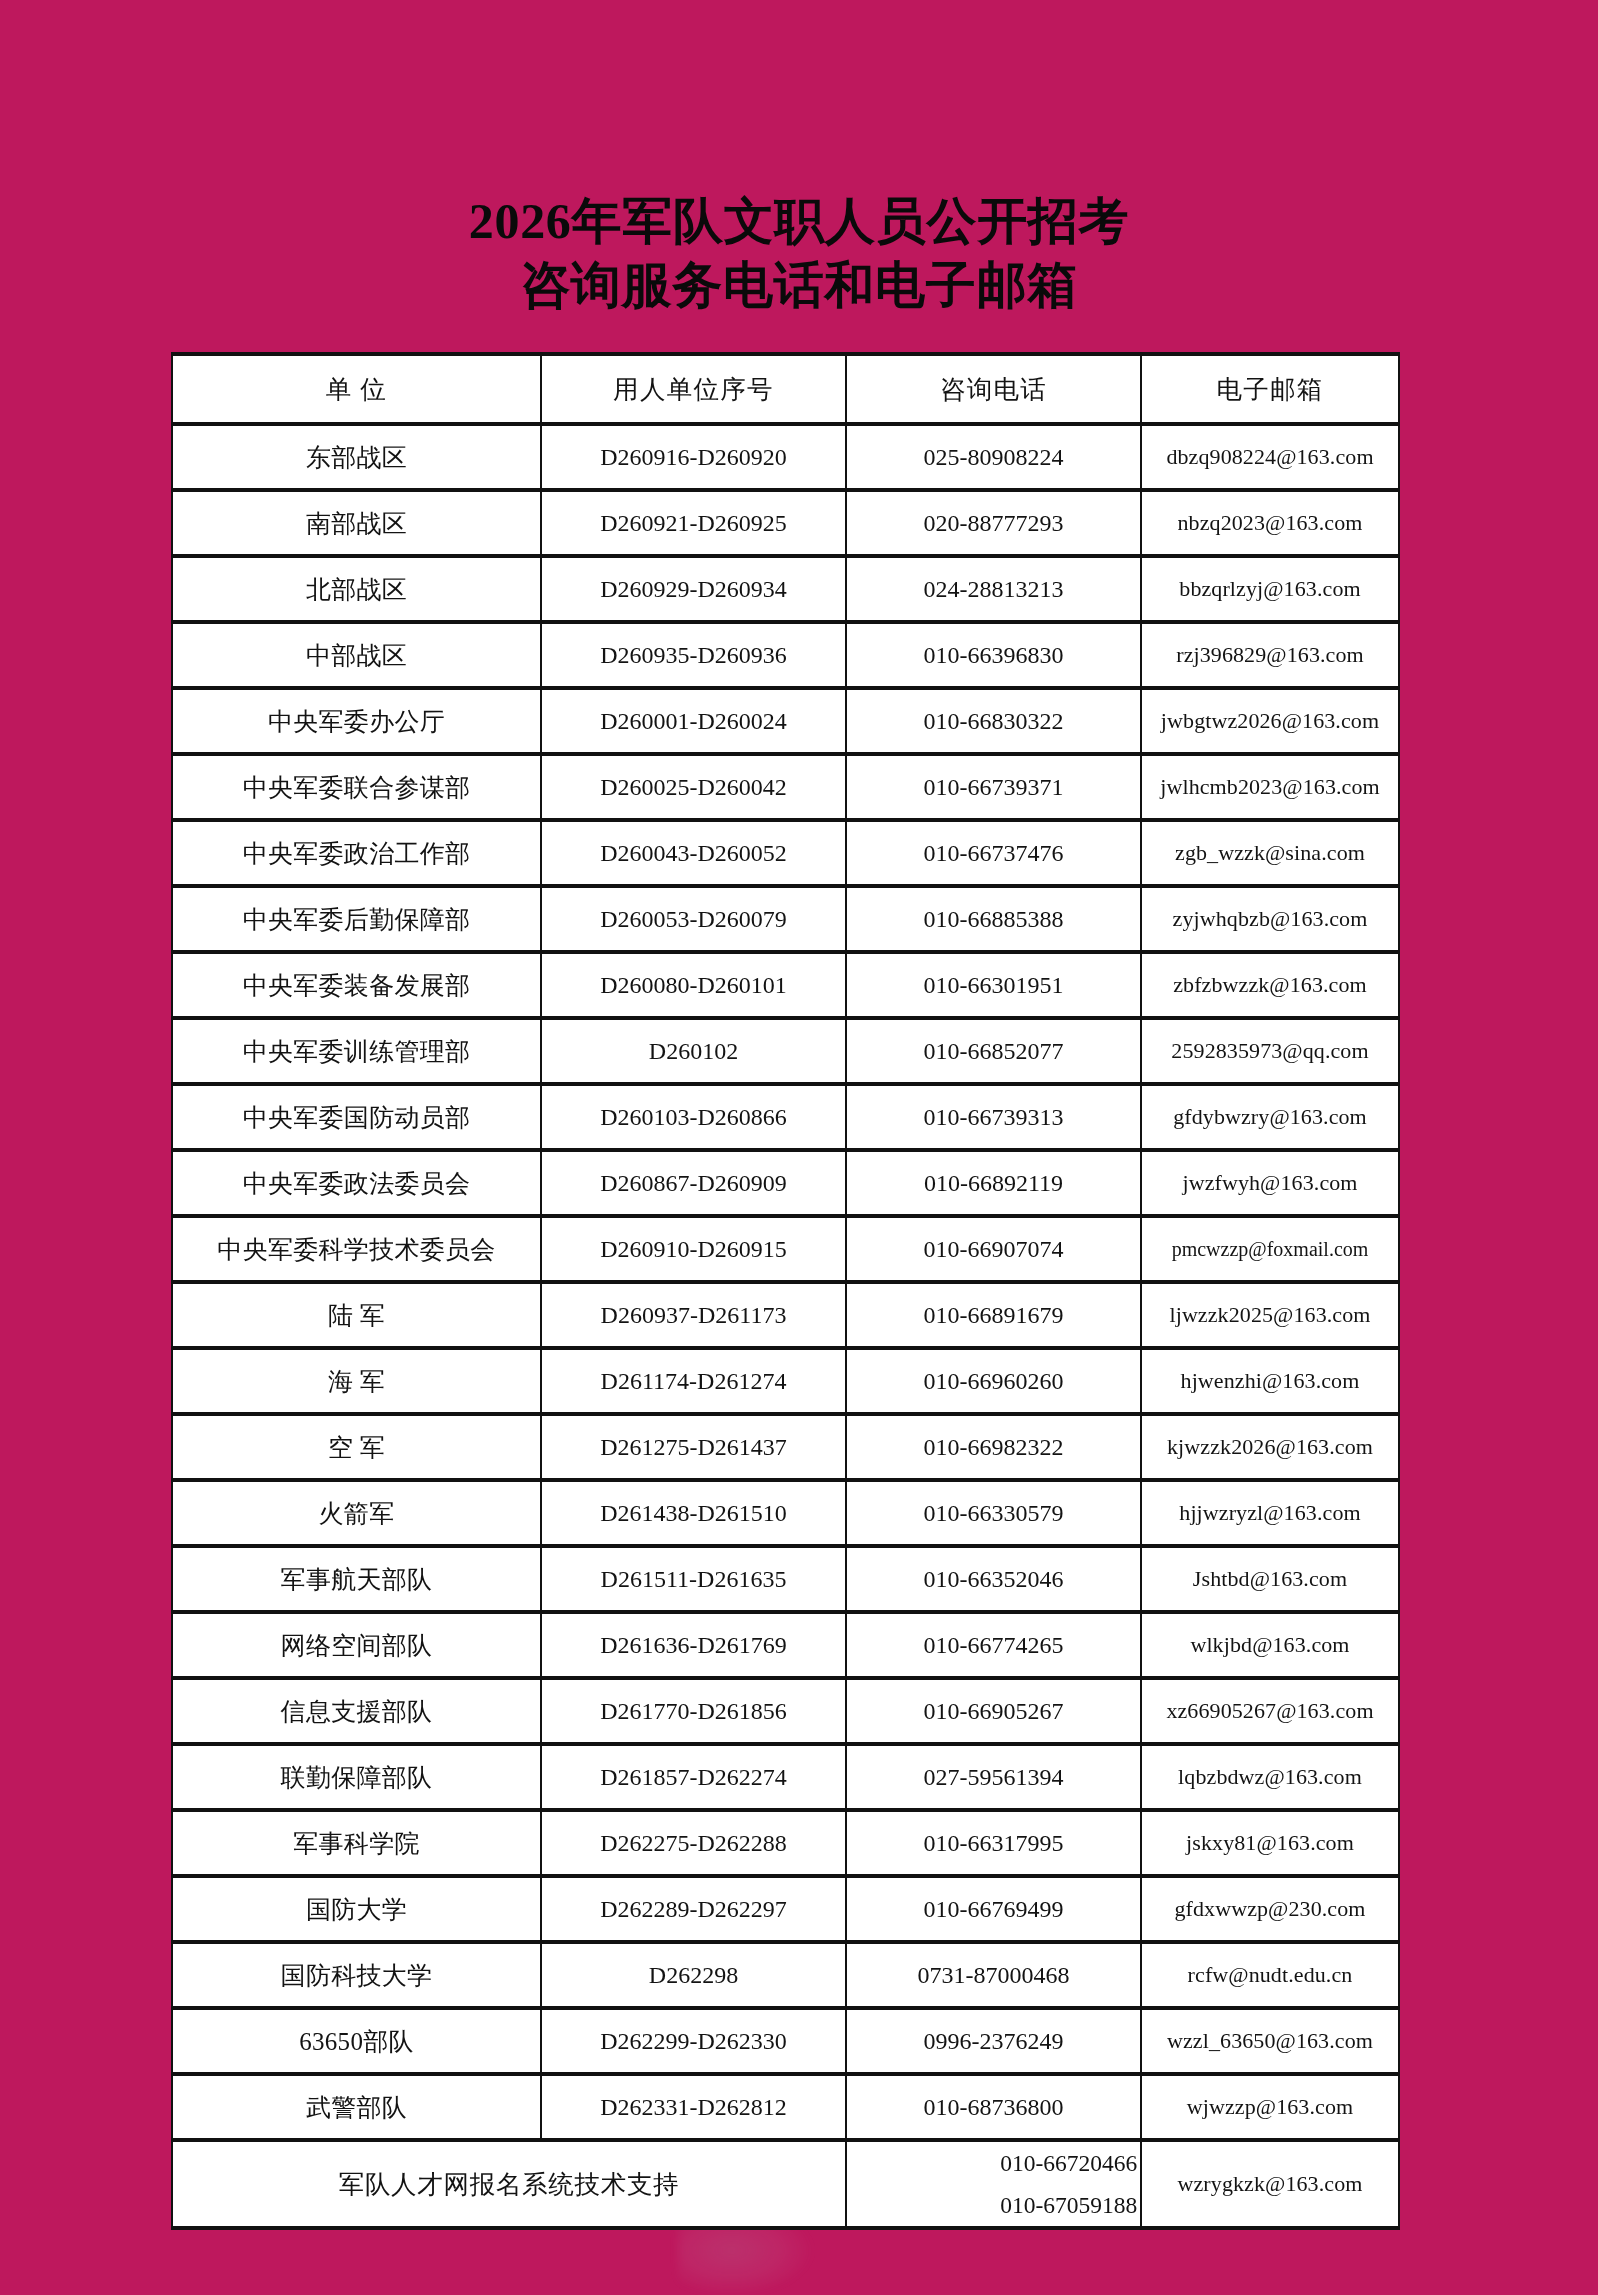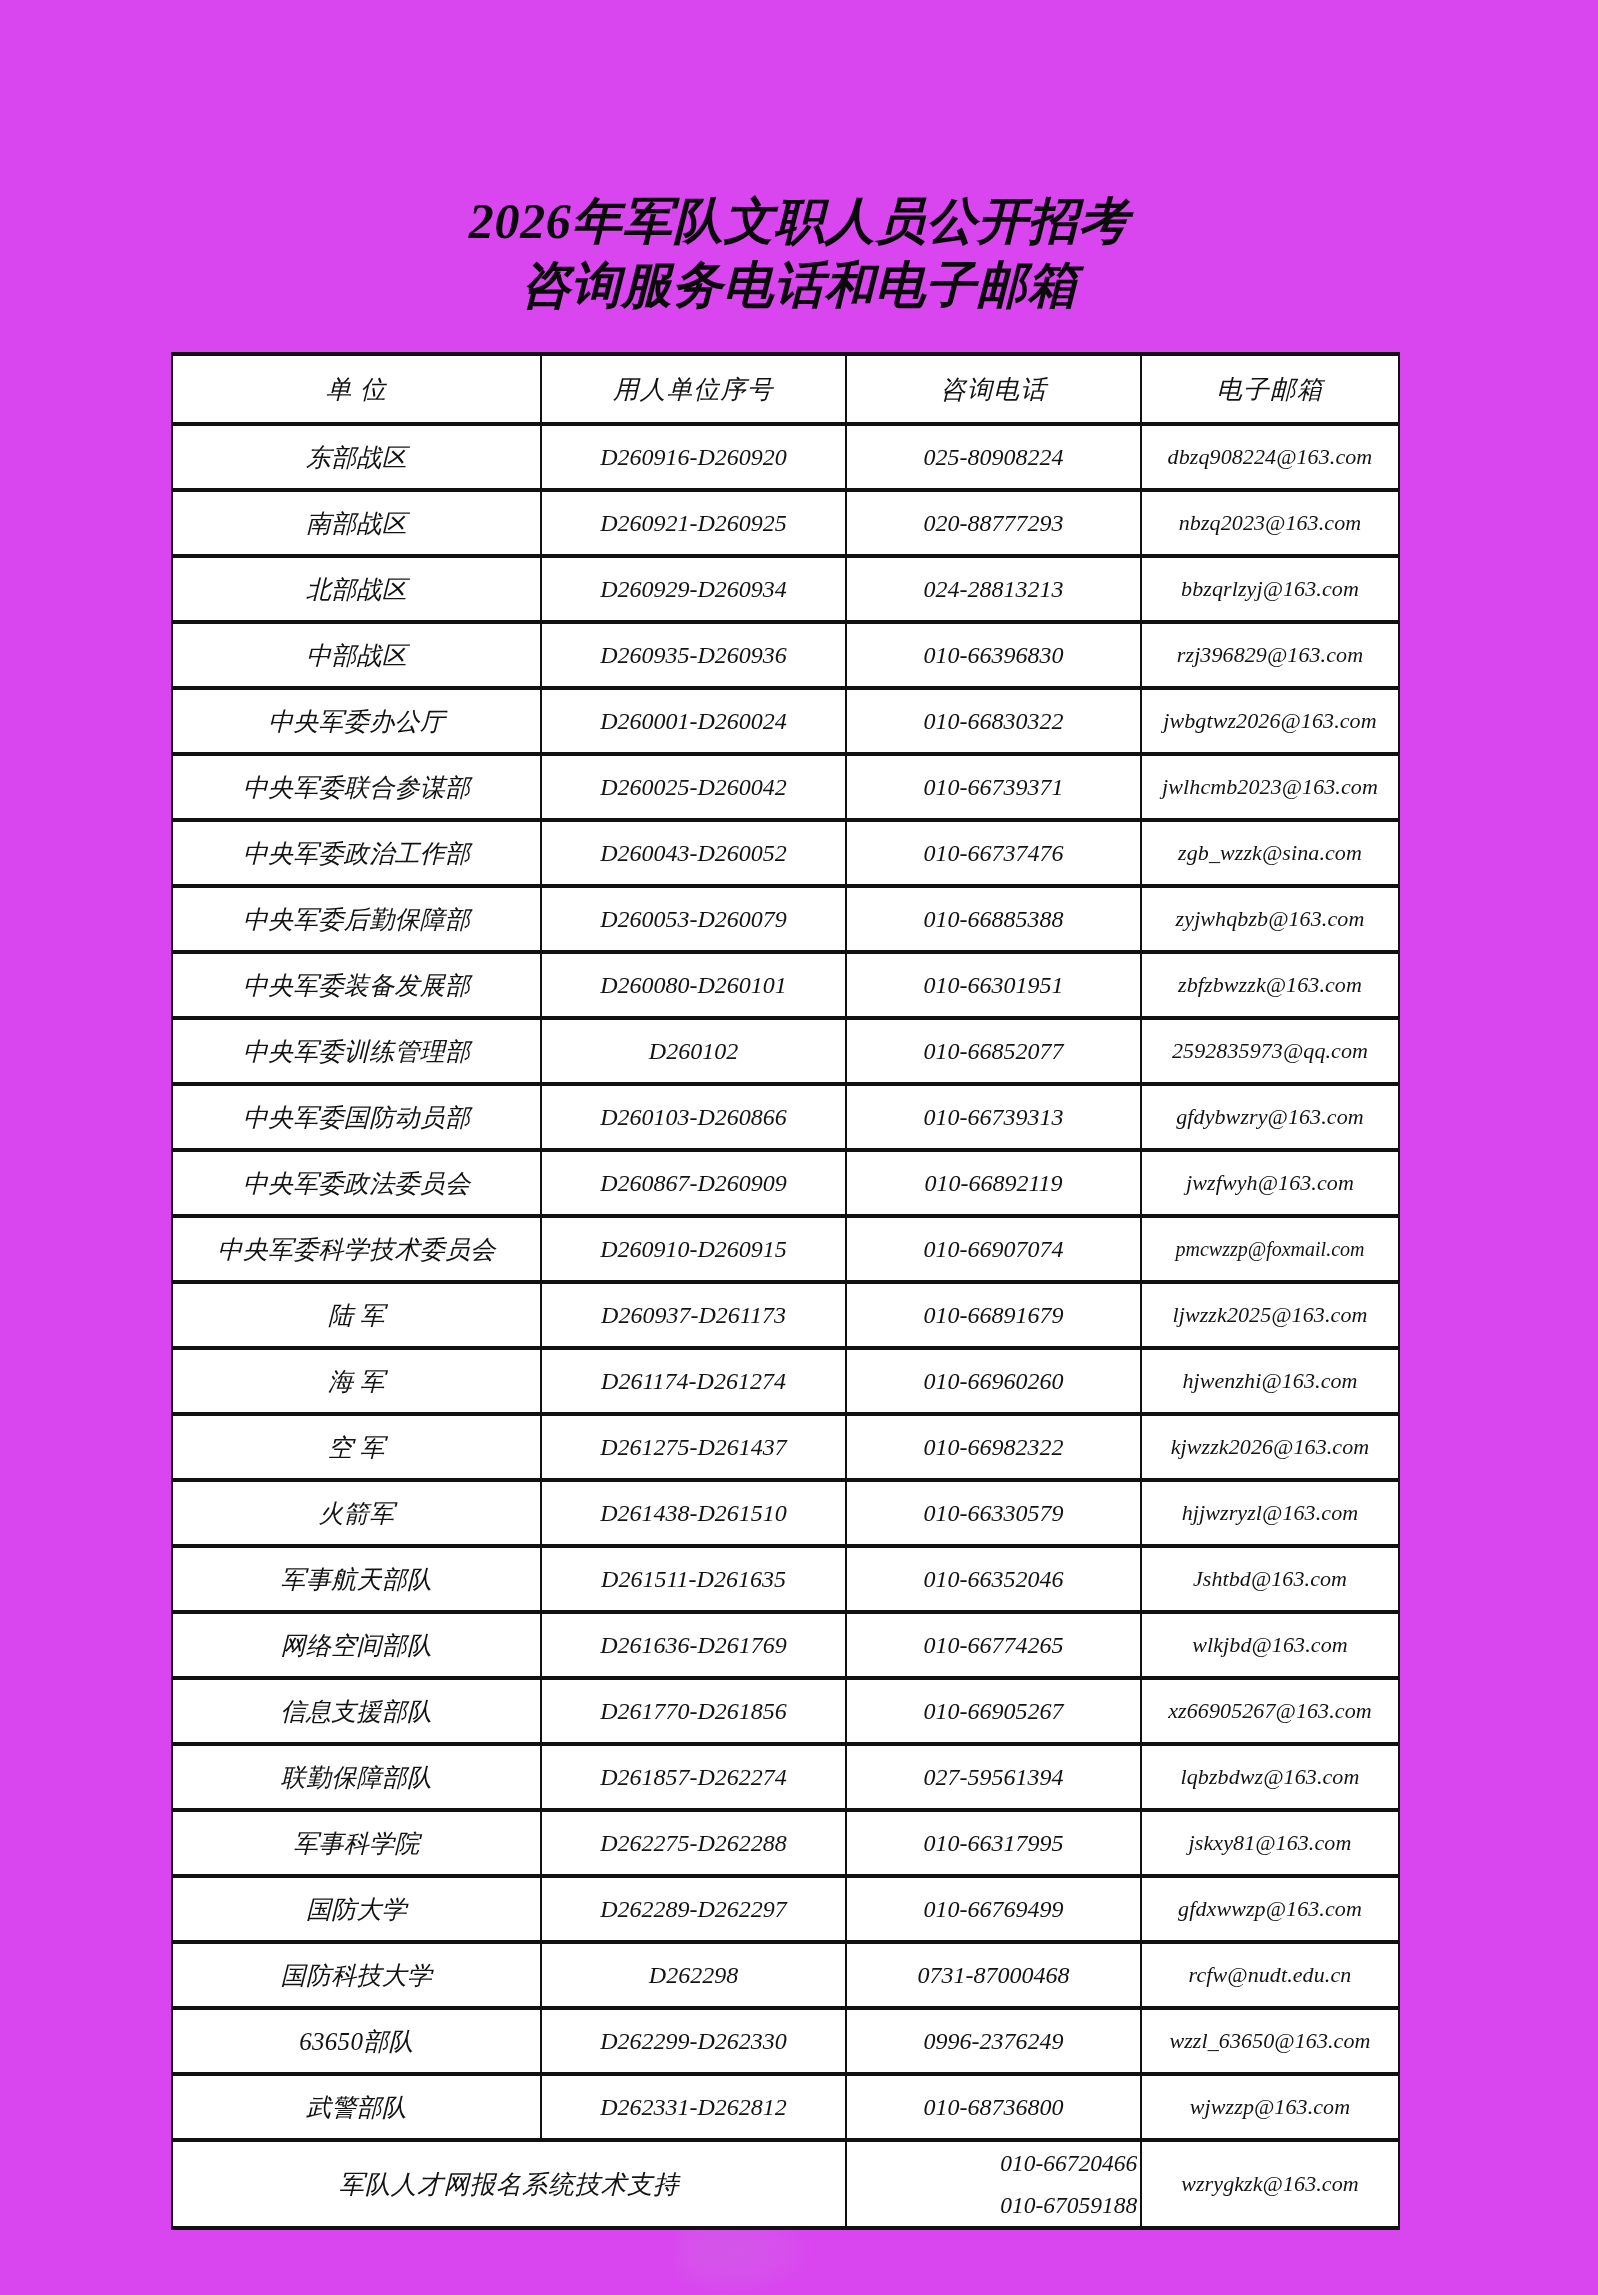--- a/index.html
+++ b/index.html
@@ -6,22 +6,21 @@
   body {
     width:1598px; height:2295px;
     background:#ffffff;
     font-family:"Liberation Serif", serif;
     -webkit-font-smoothing:antialiased;
     position:relative;
     overflow:hidden;
   }
   .page {
     position:absolute; inset:0;
-    background:#d946ef;
-    font-style:italic;
+    background:#be185d;
   }
   
   .watermark {
     position:absolute;
     left:678px; top:2214px;
     width:134px; height:81px;
     background:radial-gradient(ellipse at 40% 45%, rgba(175,180,190,0.16) 0%, rgba(200,205,215,0.07) 45%, rgba(255,255,255,0) 72%);
     filter:blur(4px);
     pointer-events:none;
   }
@@ -266,21 +265,21 @@
           <tr>
             <td class="unit-cell">军事科学院</td>
             <td class="code-cell">D262275-D262288</td>
             <td class="phone-cell">010-66317995</td>
             <td class="mail-cell">jskxy81@163.com</td>
           </tr>
           <tr>
             <td class="unit-cell">国防大学</td>
             <td class="code-cell">D262289-D262297</td>
             <td class="phone-cell">010-66769499</td>
-            <td class="mail-cell">gfdxwwzp@163.com</td>
+            <td class="mail-cell">gfdxwwzp@230.com</td>
           </tr>
           <tr>
             <td class="unit-cell">国防科技大学</td>
             <td class="code-cell">D262298</td>
             <td class="phone-cell">0731-87000468</td>
             <td class="mail-cell">rcfw@nudt.edu.cn</td>
           </tr>
           <tr>
             <td class="unit-cell">63650部队</td>
             <td class="code-cell">D262299-D262330</td>

